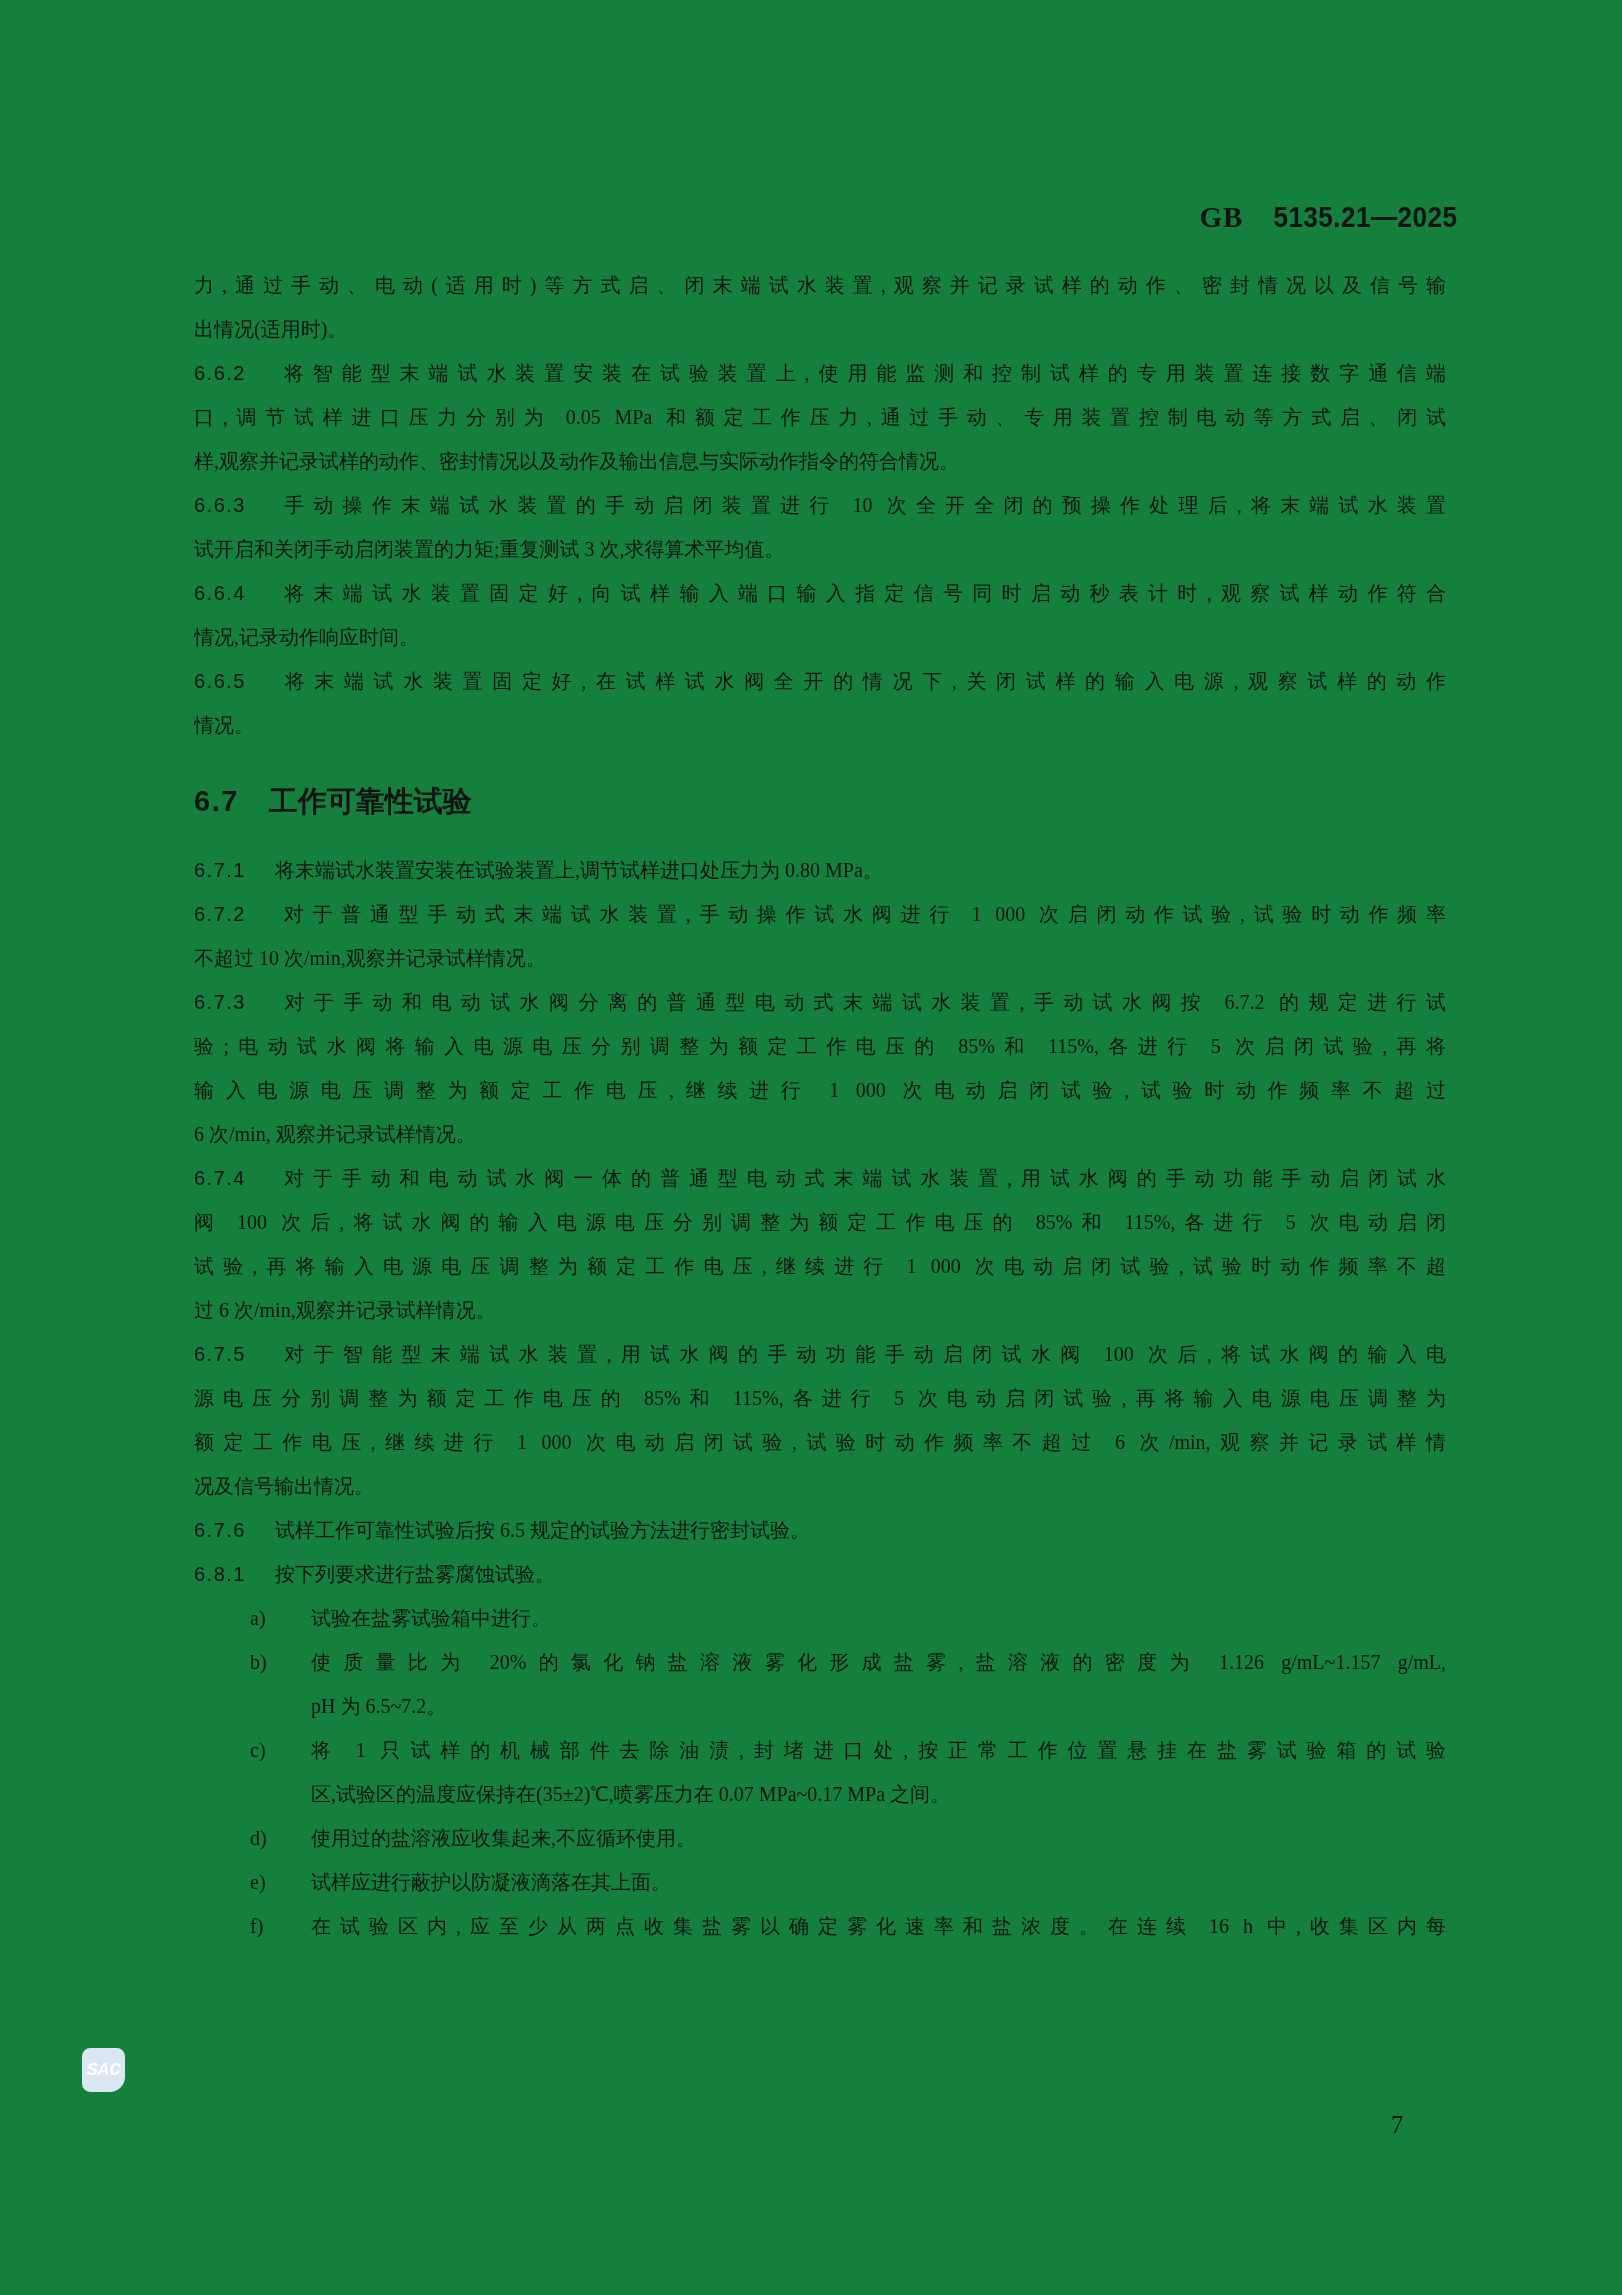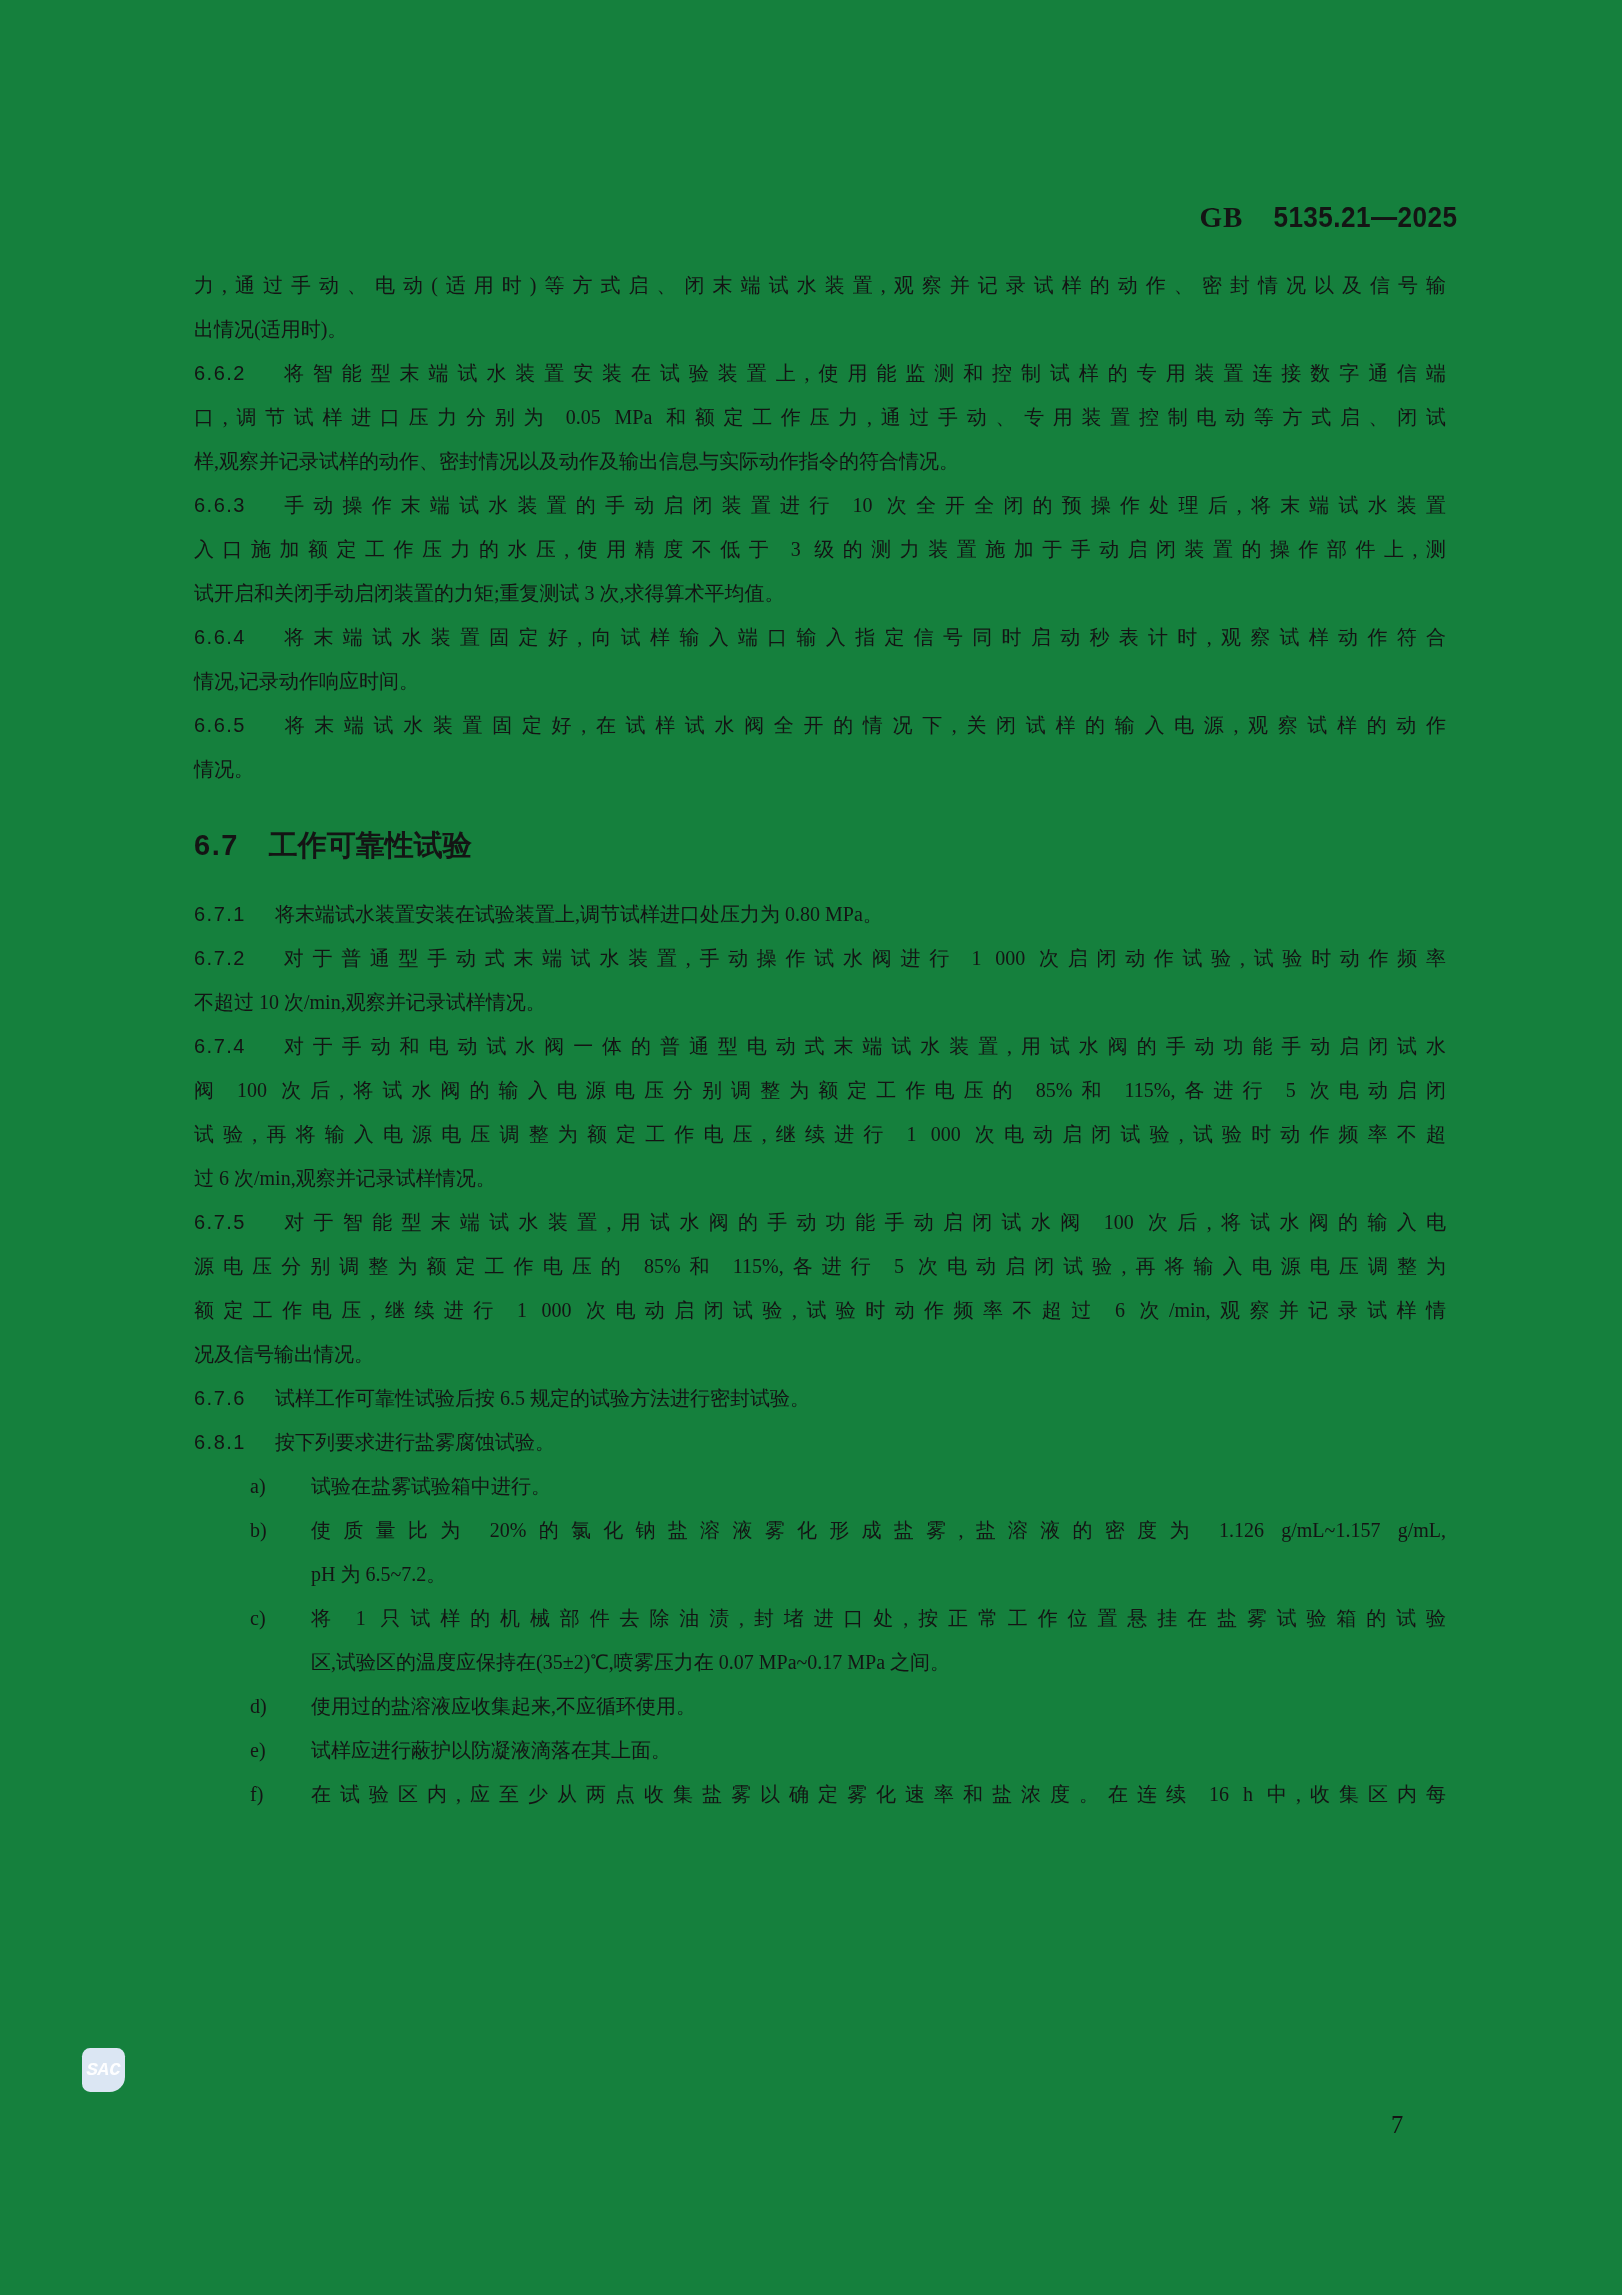--- a/index.html
+++ b/index.html
@@ -42,21 +42,20 @@
     </div>
 
     <div class="block">
       <div class="bl just"><span class="cnum">6.6.2</span><span>将智能型末端试水装置安装在试验装置上,使用能监测和控制试样的专用装置连接数字通信端</span></div>
       <div class="bl just">口,调节试样进口压力分别为 0.05 MPa 和额定工作压力,通过手动、专用装置控制电动等方式启、闭试</div>
       <div class="bl">样,观察并记录试样的动作、密封情况以及动作及输出信息与实际动作指令的符合情况。</div>
     </div>
 
     <div class="block">
       <div class="bl just"><span class="cnum">6.6.3</span><span>手动操作末端试水装置的手动启闭装置进行 10 次全开全闭的预操作处理后,将末端试水装置</span></div>
-      <div class="bl just">入口施加额定工作压力的水压,使用精度不低于 3 级的测力装置施加于手动启闭装置的操作部件上,测</div>
       <div class="bl">试开启和关闭手动启闭装置的力矩;重复测试 3 次,求得算术平均值。</div>
     </div>
 
     <div class="block">
       <div class="bl just"><span class="cnum">6.6.4</span><span>将末端试水装置固定好,向试样输入端口输入指定信号同时启动秒表计时,观察试样动作符合</span></div>
       <div class="bl">情况,记录动作响应时间。</div>
     </div>
 
     <div class="block">
       <div class="bl just"><span class="cnum">6.6.5</span><span>将末端试水装置固定好,在试样试水阀全开的情况下,关闭试样的输入电源,观察试样的动作</span></div>
@@ -67,20 +66,26 @@
 
     <div class="block">
       <div class="bl"><span class="cnum">6.7.1</span><span>将末端试水装置安装在试验装置上,调节试样进口处压力为 0.80 MPa。</span></div>
     </div>
 
     <div class="block">
       <div class="bl just"><span class="cnum">6.7.2</span><span>对于普通型手动式末端试水装置,手动操作试水阀进行 1 000 次启闭动作试验,试验时动作频率</span></div>
       <div class="bl">不超过 10 次/min,观察并记录试样情况。</div>
     </div>
 
+    <div class="block">
+      <div class="bl just"><span class="cnum">6.7.3</span><span>对于手动和电动试水阀分离的普通型电动式末端试水装置,手动试水阀按 6.7.2 的规定进行试</span></div>
+      <div class="bl just">验;电动试水阀将输入电源电压分别调整为额定工作电压的 85%和 115%,各进行 5 次启闭试验,再将</div>
+      <div class="bl just">输入电源电压调整为额定工作电压,继续进行 1 000 次电动启闭试验,试验时动作频率不超过</div>
+      <div class="bl">6 次/min, 观察并记录试样情况。</div>
+    </div>
 
     <div class="block">
       <div class="bl just"><span class="cnum">6.7.4</span><span>对于手动和电动试水阀一体的普通型电动式末端试水装置,用试水阀的手动功能手动启闭试水</span></div>
       <div class="bl just">阀 100 次后,将试水阀的输入电源电压分别调整为额定工作电压的 85%和 115%,各进行 5 次电动启闭</div>
       <div class="bl just">试验,再将输入电源电压调整为额定工作电压,继续进行 1 000 次电动启闭试验,试验时动作频率不超</div>
       <div class="bl">过 6 次/min,观察并记录试样情况。</div>
     </div>
 
     <div class="block">
       <div class="bl just"><span class="cnum">6.7.5</span><span>对于智能型末端试水装置,用试水阀的手动功能手动启闭试水阀 100 次后,将试水阀的输入电</span></div>

